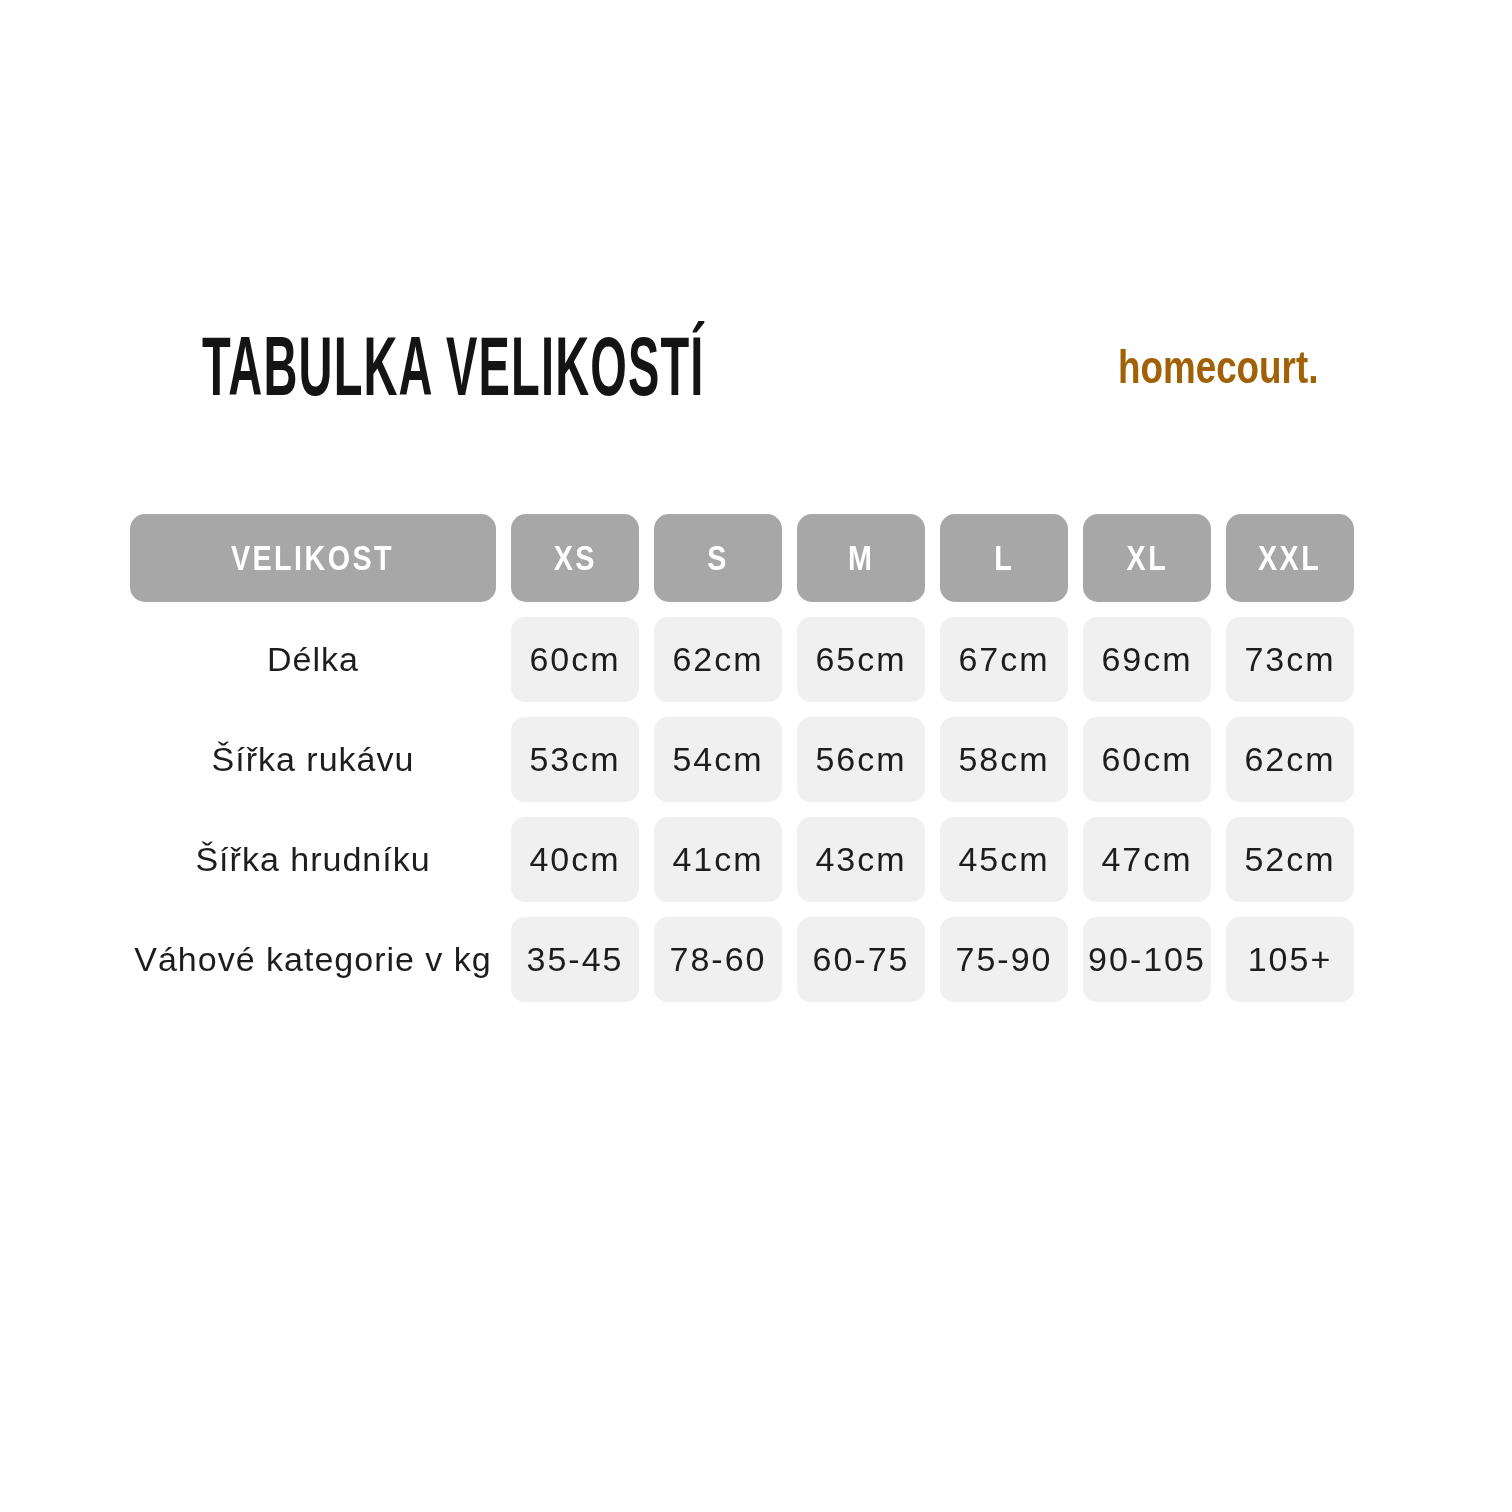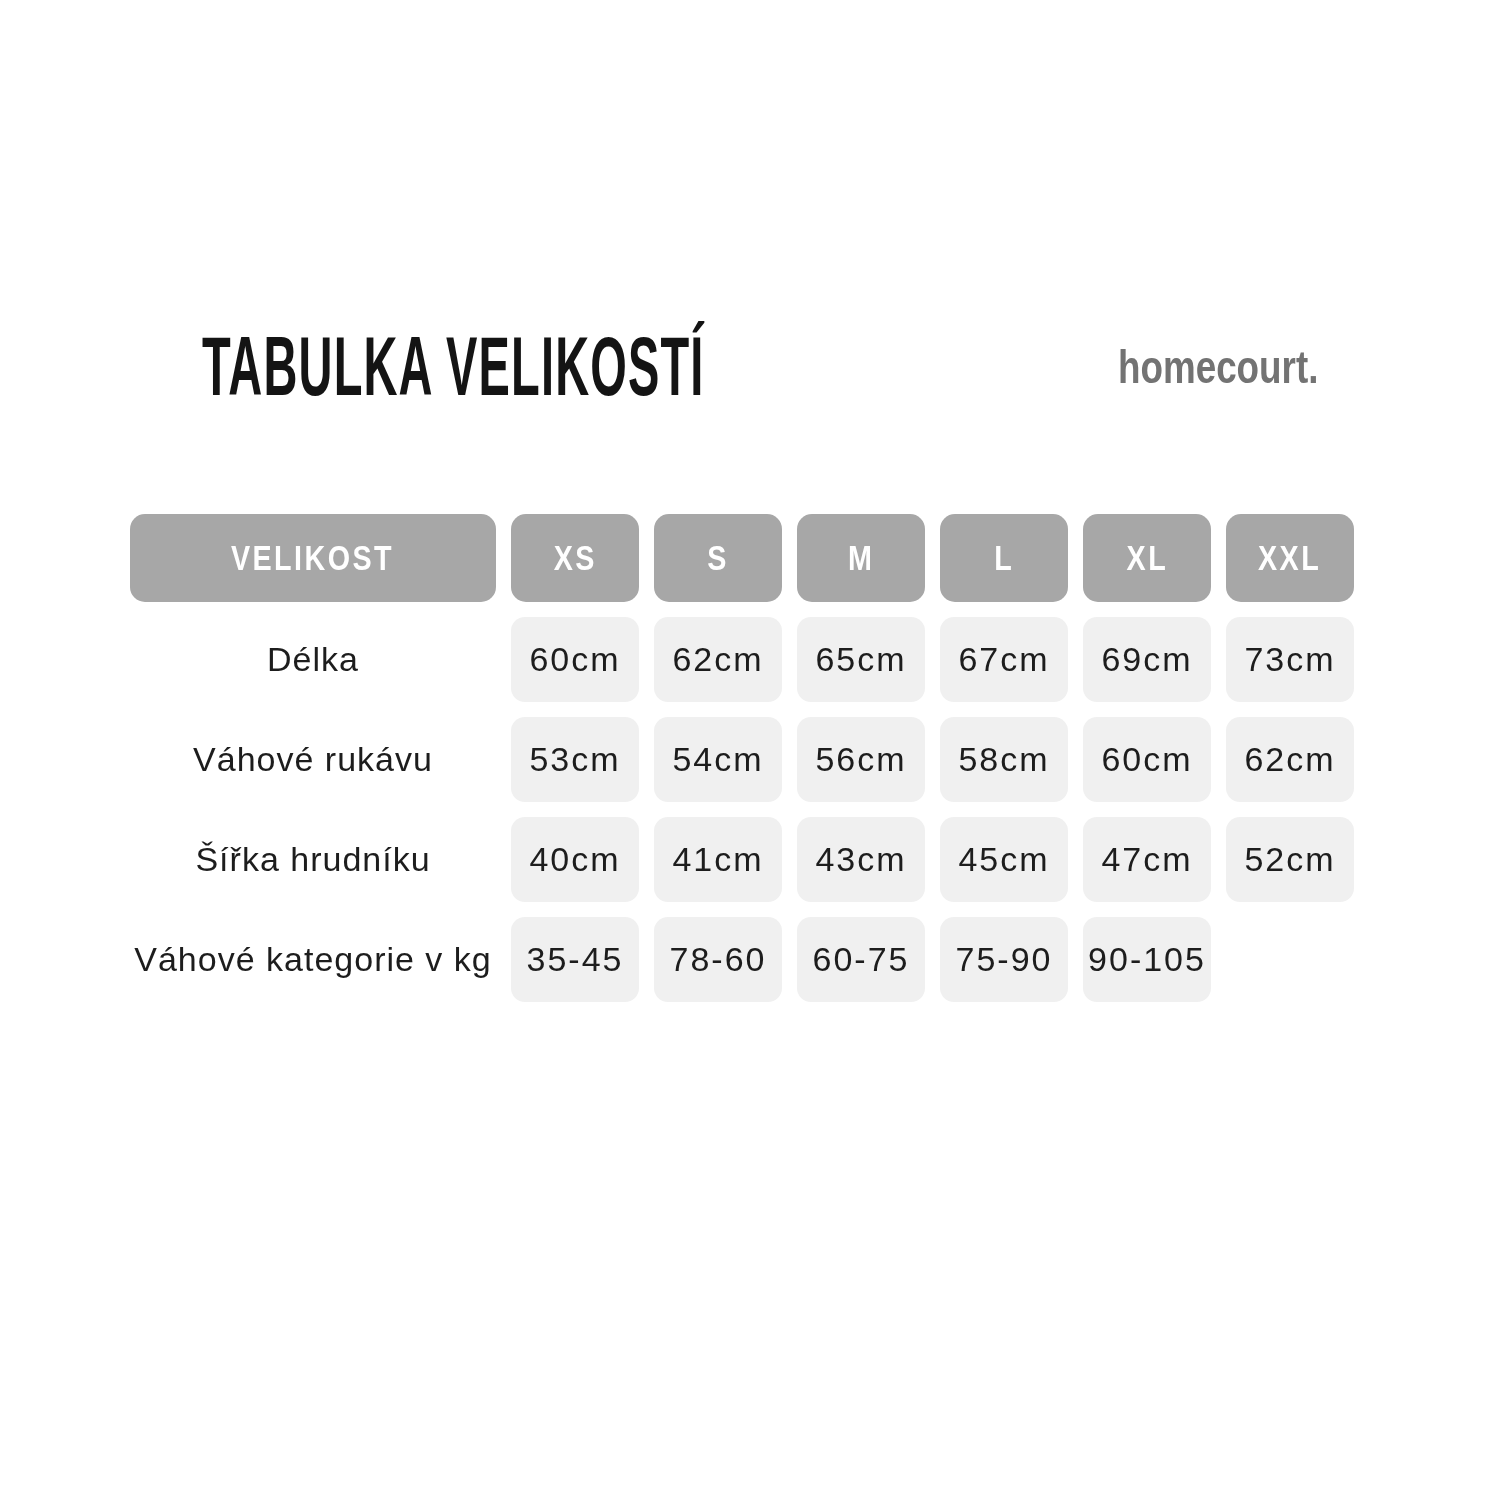--- a/index.html
+++ b/index.html
@@ -26,21 +26,21 @@
     letter-spacing:2px;color:var(--title);
   }
   .squeeze-title{
     display:inline-block;white-space:nowrap;
     transform:scaleX(0.56);transform-origin:left top;
   }
   
   .brand{
     position:absolute;left:1118px;top:342px;
     font-size:46px;font-weight:700;line-height:1.1;
-    color:#737373;letter-spacing:0;
+    color:#a16207;letter-spacing:0;
   }
   .squeeze-brand{
     display:inline-block;white-space:nowrap;
     transform:scaleX(0.8);transform-origin:left top;
   }
   
   .size-table{
     position:absolute;left:130px;top:514px;
     display:grid;
     grid-template-columns:366px repeat(6,128px);
@@ -105,21 +105,21 @@
       </div>
 
     <div class="rlabel">Délka</div>
     <div class="cell">60cm</div>
     <div class="cell">62cm</div>
     <div class="cell">65cm</div>
     <div class="cell">67cm</div>
     <div class="cell">69cm</div>
     <div class="cell">73cm</div>
 
-    <div class="rlabel">Váhové rukávu</div>
+    <div class="rlabel">Šířka rukávu</div>
     <div class="cell">53cm</div>
     <div class="cell">54cm</div>
     <div class="cell">56cm</div>
     <div class="cell">58cm</div>
     <div class="cell">60cm</div>
     <div class="cell">62cm</div>
 
     <div class="rlabel">Šířka hrudníku</div>
     <div class="cell">40cm</div>
     <div class="cell">41cm</div>
@@ -127,15 +127,16 @@
     <div class="cell">45cm</div>
     <div class="cell">47cm</div>
     <div class="cell">52cm</div>
 
     <div class="rlabel">Váhové kategorie v kg</div>
     <div class="cell">35-45</div>
     <div class="cell">78-60</div>
     <div class="cell">60-75</div>
     <div class="cell">75-90</div>
     <div class="cell">90-105</div>
+    <div class="cell">105+</div>
 
   </div>
 </div>
 
 </body></html>

